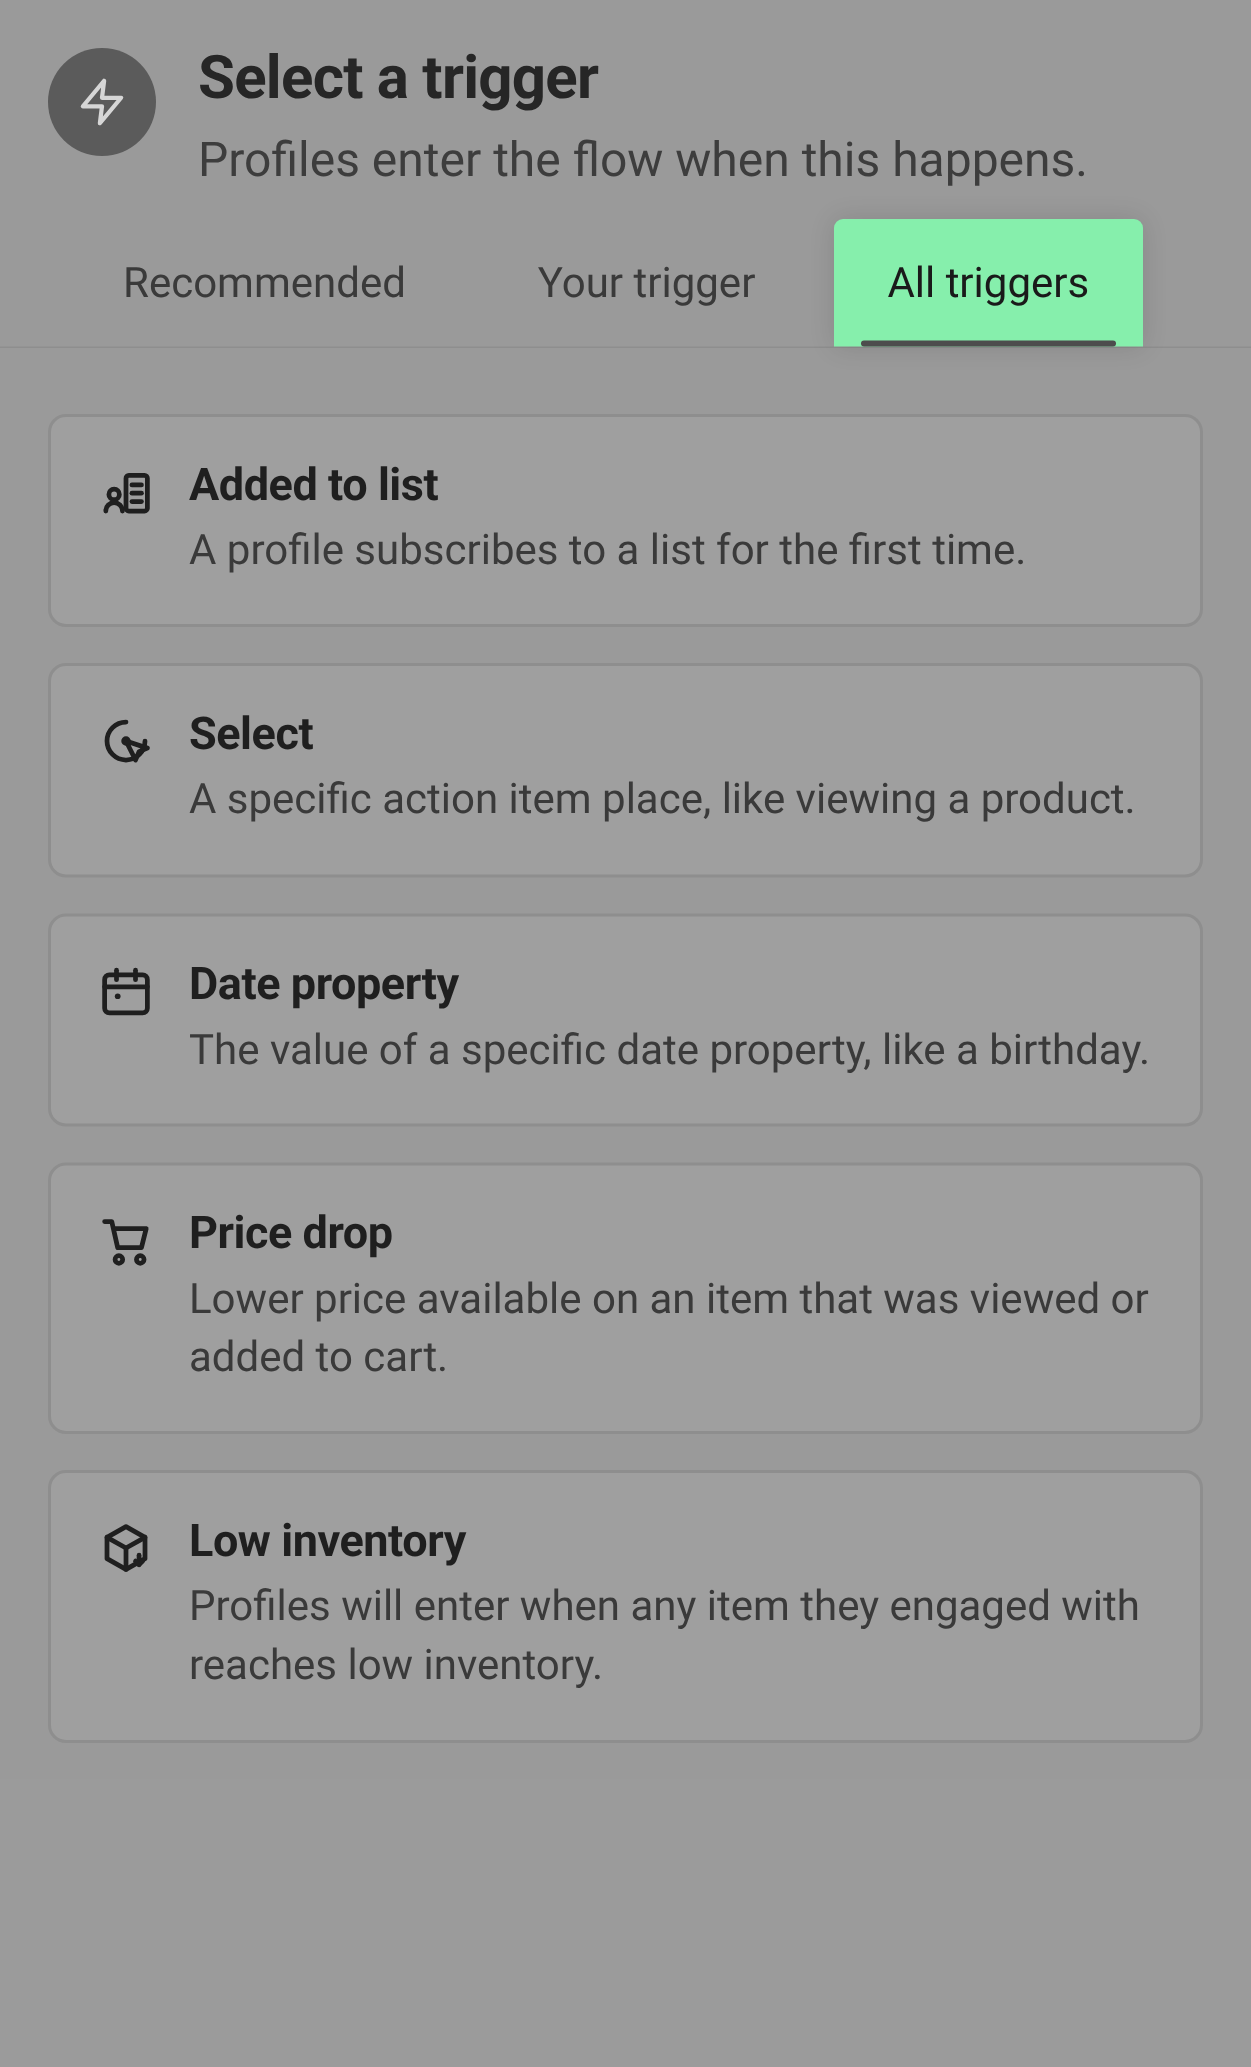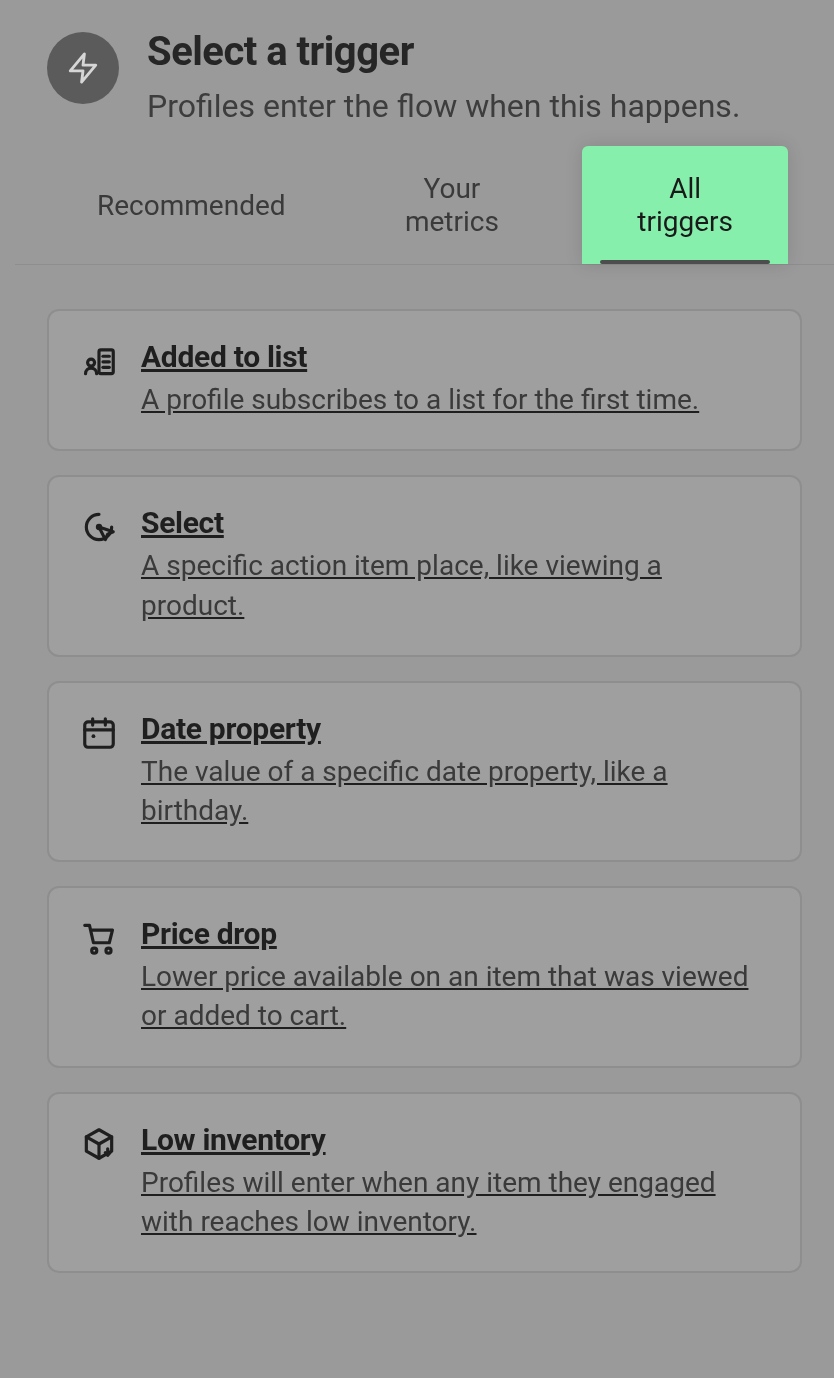--- a/index.html
+++ b/index.html
@@ -10,21 +10,20 @@
       color: #1f1f1f;
     }
     .overlay {
       background: rgba(120,120,120,0.42);
       width: 100%;
       min-height: 1378px;
       position: relative;
     }
     .container {
       padding: 28px 32px 40px 32px;
-      margin-left: 15px;
     }
     .header-row {
       display: flex;
       align-items: flex-start;
       gap: 28px;
       margin-bottom: 18px;
     }
     .circle-icon {
       width: 72px;
       height: 72px;
@@ -82,21 +81,20 @@
       bottom: 0;
       height: 4px;
       background: #4d4d4d;
       border-radius: 2px;
     }
     .cards {
       padding-top: 44px;
       display: flex;
       flex-direction: column;
       gap: 24px;
-      text-decoration: underline;
     }
     .card {
       border: 2px solid #8e8e8e;
       border-radius: 12px;
       background: rgba(255,255,255,0.05);
       padding: 28px 30px 30px 30px;
       display: flex;
       align-items: flex-start;
       gap: 22px;
       cursor: pointer;
@@ -143,21 +141,21 @@
         </svg>
       </div>
       <div class="header-text">
         <h1>Select a trigger</h1>
         <p>Profiles enter the flow when this happens.</p>
       </div>
     </div>
 
     <div class="tabs">
       <button class="tab">Recommended</button>
-      <button class="tab">Your metrics</button>
+      <button class="tab">Your trigger</button>
       <button class="tab active">All triggers</button>
     </div>
 
     <div class="cards">
 
       <div class="card">
         <div class="card-icon">
           <svg viewBox="0 0 24 24" fill="none" stroke="#1f1f1f" stroke-width="2" stroke-linecap="round" stroke-linejoin="round">
             <circle cx="7" cy="13" r="2.2"></circle>
             <path d="M3.5 20c0-2 1.6-3.5 3.5-3.5s3.5 1.5 3.5 3.5"></path>

